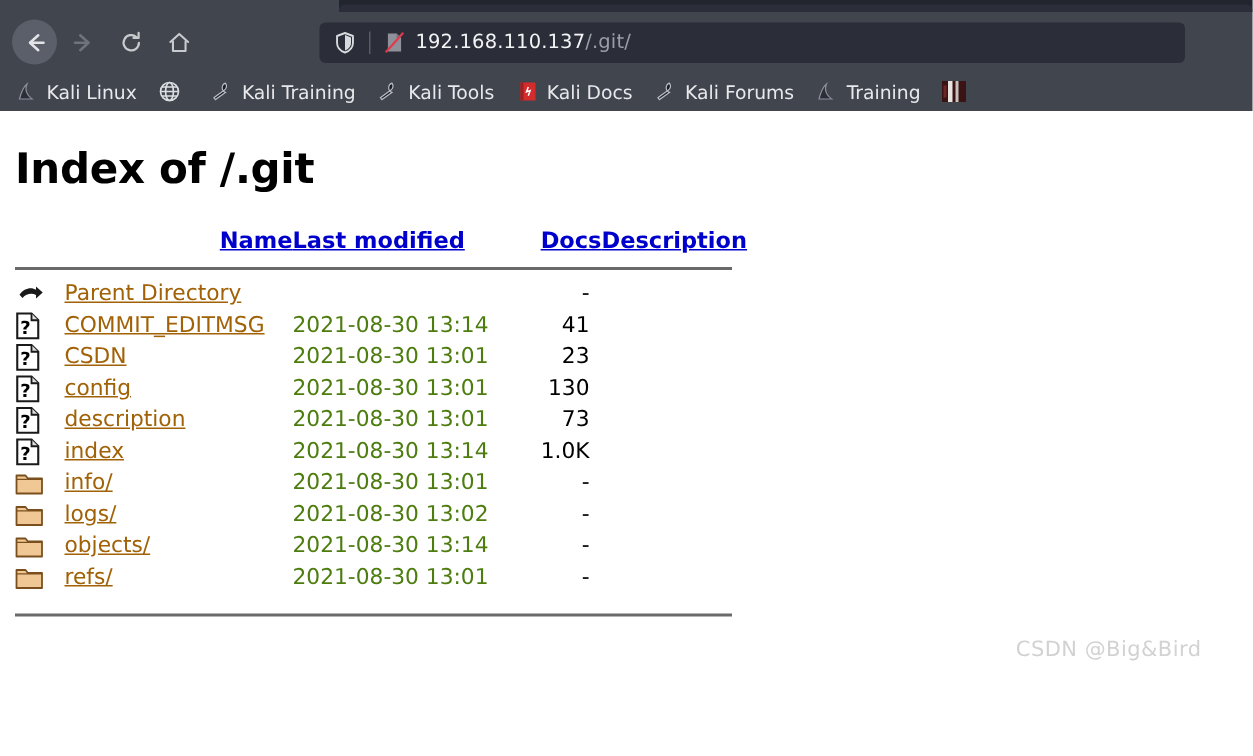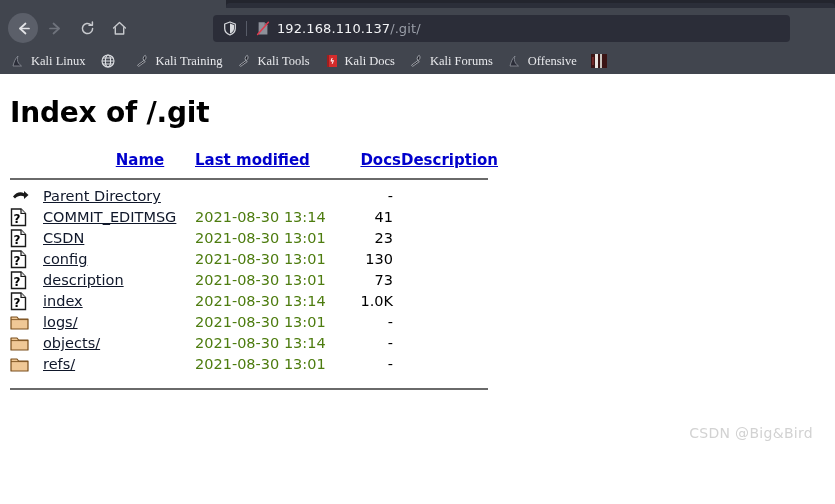--- a/index.html
+++ b/index.html
@@ -129,21 +129,20 @@
     margin-right: 5px;
     display: flex;
     align-items: center;
     justify-content: center;
     flex: 0 0 auto;
   }
   .bm .bm-label {
     font-size: 12.5px;
     color: #e8e9ec;
     white-space: nowrap;
-    font-family: Liberation Serif, serif;
   }
   .bm.icon-only { margin-right: 0; }
 
   
   .page {
     background: #ffffff;
     padding: 0;
     position: relative;
     height: 379px;
     overflow: hidden;
@@ -180,21 +179,21 @@
     font-weight: bold;
     text-align: left;
     padding-bottom: 5px !important;
   }
   thead th a {
     color: #0000cc;
     text-decoration: underline;
     font-weight: bold;
     font-size: 15px;
   }
-  th.col-name { text-align: center; }
+  th.col-name { text-align: right; }
   th.col-name a { margin-left: 42px; }
   th.col-size { text-align: right; }
 
   .hr-row td {
     padding: 0 !important;
   }
   .hr-line {
     height: 2px;
     background: #6a6a6a;
     width: 478px;
@@ -202,21 +201,21 @@
   }
   .hr-line.bottom {
     margin: 7px 0 0 10px;
   }
 
   tbody tr td {
     height: 21px;
     line-height: 21px;
   }
   tbody a {
-    color: #0f172a;
+    color: #a16207;
     text-decoration: underline;
     font-size: 14.5px;
   }
   td.col-date {
     color: #4d7c0f;
     font-size: 14.5px;
     padding-right: 6px !important;
   }
   td.col-size {
     color: #000000;
@@ -226,21 +225,21 @@
   }
 
   .icon-cell {
     display: flex;
     align-items: center;
     height: 21px;
   }
 
   .watermark {
     position: absolute;
-    right: 22px;
+    right: 34px;
     bottom: 12px;
     color: #d2d2d2;
     font-size: 14px;
     font-family: "DejaVu Sans", sans-serif;
     letter-spacing: 0.3px;
   }
 </style>
 </head>
 <body>
 
@@ -368,21 +367,21 @@
       </span>
       <span class="bm-label">Kali Forums</span>
     </div>
 
     <div class="bm">
       <span class="bm-ico">
         <svg width="14" height="14" viewBox="0 0 14 14">
           <path d="M2 12 C3 8 4.5 4 7 2 C6 4.5 6.2 7 7.5 9 C8.5 10.5 9.5 11.2 10.5 12 Z" fill="#2b2d38" stroke="#8d9099" stroke-width="0.8"></path>
         </svg>
       </span>
-      <span class="bm-label">Offensive</span>
+      <span class="bm-label">Training</span>
     </div>
 
     <div class="bm icon-only">
       <span class="bm-ico">
         <svg width="16" height="16" viewBox="0 0 16 16">
           <rect x="0" y="1" width="16" height="14" fill="#3a1414"></rect>
           <rect x="4" y="1" width="3" height="14" fill="#e8e4e0"></rect>
           <rect x="9" y="1" width="2" height="14" fill="#c9c2bc"></rect>
           <rect x="1" y="4" width="2" height="8" fill="#6d2626"></rect>
         </svg>
@@ -532,55 +531,71 @@
       <tr>
         <td class="col-icon">
           <span class="icon-cell">
             <svg width="19" height="17" viewBox="0 0 19 17">
               <path d="M1 3 L7 3 L8.6 5 L18 5 L18 15 L1 15 Z" fill="#f0c896" stroke="#7a4f1d" stroke-width="1.2" stroke-linejoin="round"></path>
               <path d="M1 5.6 L18 5.6" stroke="#7a4f1d" stroke-width="0.9"></path>
             </svg>
           </span>
         </td>
         <td class="col-name">
-          <a href="#">logs/</a>
+          <a href="#">info/</a>
         </td>
         <td class="col-date">2021-08-30 13:01</td>
         <td class="col-size">-</td>
         <td class="col-desc"></td>
       </tr>
-
 
       <tr>
         <td class="col-icon">
           <span class="icon-cell">
             <svg width="19" height="17" viewBox="0 0 19 17">
               <path d="M1 3 L7 3 L8.6 5 L18 5 L18 15 L1 15 Z" fill="#f0c896" stroke="#7a4f1d" stroke-width="1.2" stroke-linejoin="round"></path>
               <path d="M1 5.6 L18 5.6" stroke="#7a4f1d" stroke-width="0.9"></path>
             </svg>
           </span>
         </td>
         <td class="col-name">
-          <a href="#">objects/</a>
-        </td>
-        <td class="col-date">2021-08-30 13:14</td>
+          <a href="#">logs/</a>
+        </td>
+        <td class="col-date">2021-08-30 13:02</td>
         <td class="col-size">-</td>
         <td class="col-desc"></td>
       </tr>
 
       <tr>
         <td class="col-icon">
           <span class="icon-cell">
             <svg width="19" height="17" viewBox="0 0 19 17">
               <path d="M1 3 L7 3 L8.6 5 L18 5 L18 15 L1 15 Z" fill="#f0c896" stroke="#7a4f1d" stroke-width="1.2" stroke-linejoin="round"></path>
               <path d="M1 5.6 L18 5.6" stroke="#7a4f1d" stroke-width="0.9"></path>
             </svg>
           </span>
         </td>
         <td class="col-name">
+          <a href="#">objects/</a>
+        </td>
+        <td class="col-date">2021-08-30 13:14</td>
+        <td class="col-size">-</td>
+        <td class="col-desc"></td>
+      </tr>
+
+      <tr>
+        <td class="col-icon">
+          <span class="icon-cell">
+            <svg width="19" height="17" viewBox="0 0 19 17">
+              <path d="M1 3 L7 3 L8.6 5 L18 5 L18 15 L1 15 Z" fill="#f0c896" stroke="#7a4f1d" stroke-width="1.2" stroke-linejoin="round"></path>
+              <path d="M1 5.6 L18 5.6" stroke="#7a4f1d" stroke-width="0.9"></path>
+            </svg>
+          </span>
+        </td>
+        <td class="col-name">
           <a href="#">refs/</a>
         </td>
         <td class="col-date">2021-08-30 13:01</td>
         <td class="col-size">-</td>
         <td class="col-desc"></td>
       </tr>
 
       <tr class="hr-row">
         <td colspan="5">
           <div class="hr-line bottom"></div>

